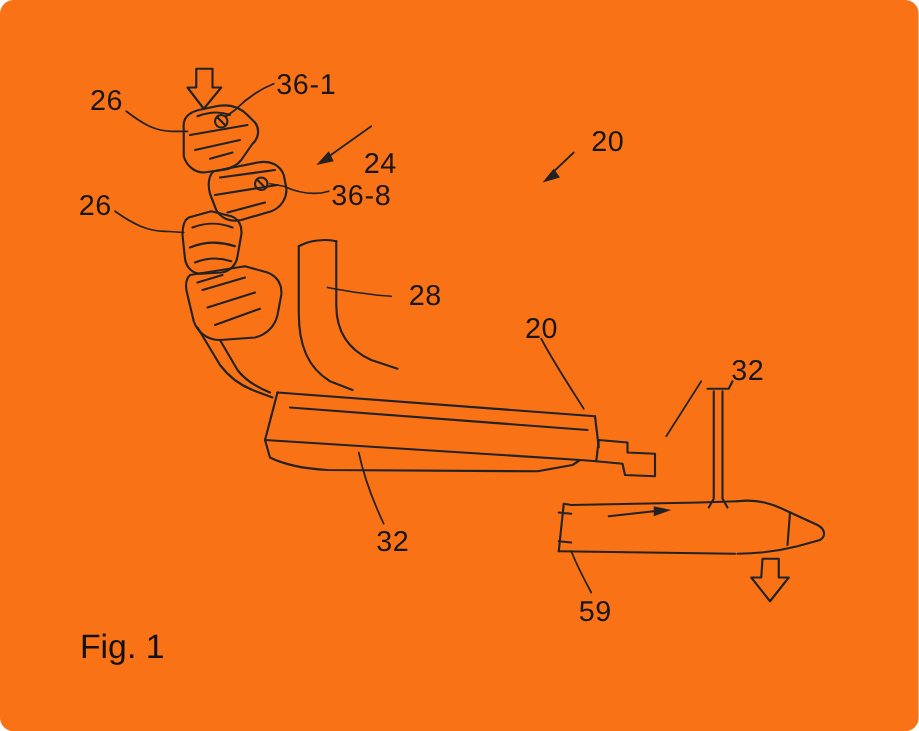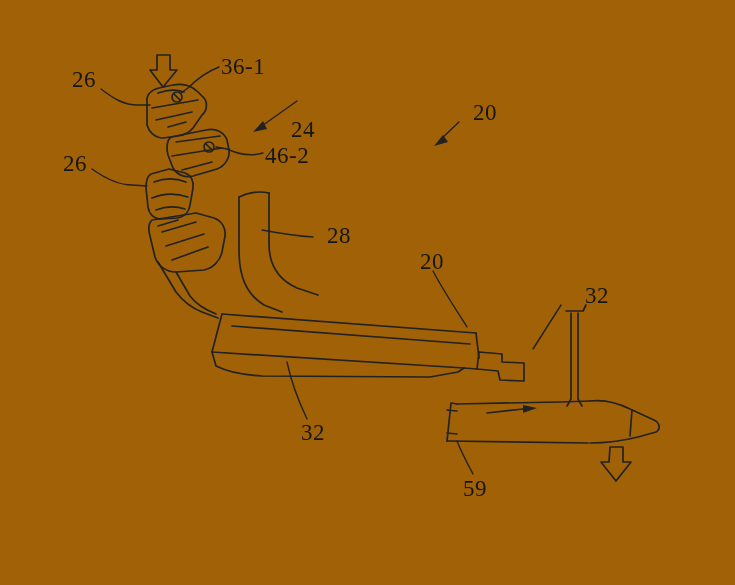--- a/index.html
+++ b/index.html
@@ -4,23 +4,24 @@
 <style>
   html, body {
     margin: 0;
     padding: 0;
     background: #ffffff;
   }
   .figure-canvas {
     position: relative;
     width: 735px;
     height: 585px;
-    background: #a16207;
+    background: #f97316;
     overflow: hidden;
-    font-family: Liberation Serif, serif;
+    font-family: Liberation Sans, sans-serif;
+    border-radius: 11px;
   }
   .artwork {
     position: absolute;
     left: 0;
     top: 0;
   }
   .ref-label {
     position: absolute;
     font-size: 23px;
     color: #161616;
@@ -134,22 +135,23 @@
 
     <g fill="#222222" stroke="none">
       <path d="M253,132 L263,121 L267,129 Z"></path>
       <path d="M434,146 L443,135 L448,142 Z"></path>
     </g>
   </svg>
 
   <span class="ref-label lbl-26-upper">26</span>
   <span class="ref-label lbl-36-1">36-1</span>
   <span class="ref-label lbl-24">24</span>
-  <span class="ref-label lbl-36-2">46-2</span>
+  <span class="ref-label lbl-36-2">36-8</span>
   <span class="ref-label lbl-26-lower">26</span>
   <span class="ref-label lbl-28">28</span>
   <span class="ref-label lbl-20">20</span>
   <span class="ref-label lbl-30">20</span>
   <span class="ref-label lbl-32">32</span>
   <span class="ref-label lbl-22">32</span>
   <span class="ref-label lbl-34">59</span>
 
+  <span class="fig-caption">Fig. 1</span>
 </div>
 
 </body></html>

